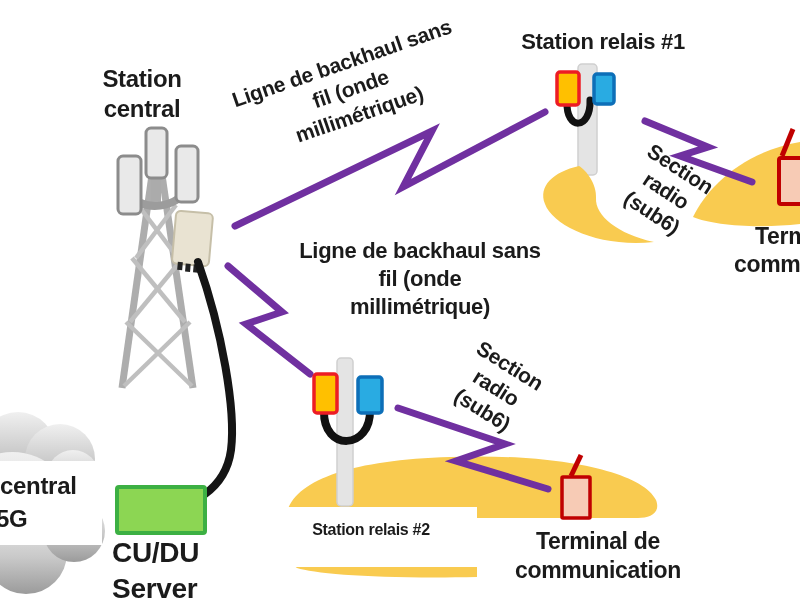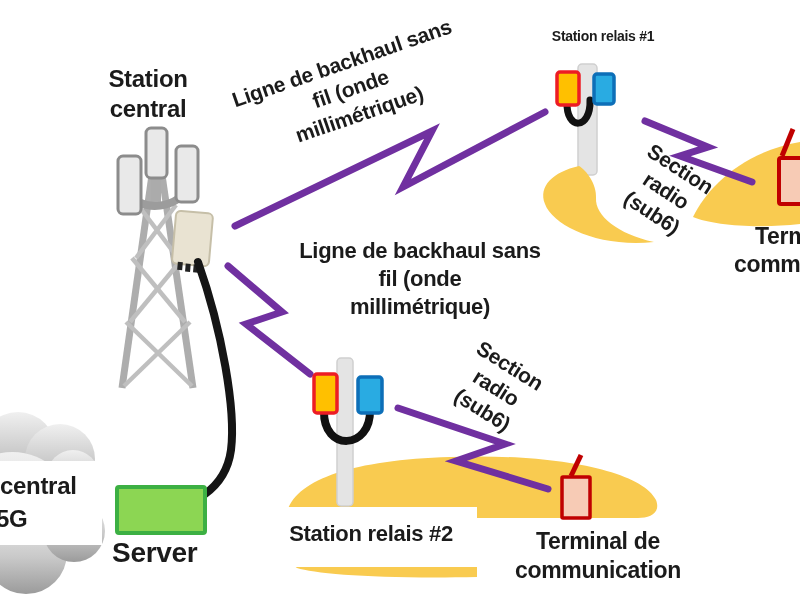--- a/index.html
+++ b/index.html
@@ -99,61 +99,62 @@
     <rect x="779" y="158" width="30" height="46" rx="2" fill="#F7CBB5" stroke="#C00000" stroke-width="4"></rect>
   </g>
   <g>
     <line x1="581" y1="455" x2="571" y2="476" stroke="#C00000" stroke-width="5"></line>
     <rect x="562" y="477" width="28" height="41" rx="1" fill="#F7CBB5" stroke="#C00000" stroke-width="3.5"></rect>
   </g>
 </svg>
 
 <div class="whitebox" style="left:266px;top:507px;width:211px;height:60px;"></div>
 
-<div class="t ctr" style="left:68px;top:64px;width:160px;font-size:24px;line-height:30px;">
+<div class="t ctr" style="left:62px;top:64px;width:160px;font-size:24px;line-height:30px;">
   <div>Station</div>
   <div>central</div>
 </div>
 
 <div class="t ctr" style="left:228px;top:48px;width:245px;font-size:21px;line-height:27px;transform:rotate(-19deg);">
   <div>Ligne de backhaul sans</div>
   <div>fil (onde</div>
   <div>millimétrique)</div>
 </div>
 
-<div class="t ctr" style="left:505px;top:28px;width:196px;font-size:14px;">Station relais #1</div>
+<div class="t ctr" style="left:505px;top:28px;width:196px;font-size:22px;">Station relais #1</div>
 
 <div class="t ctr" style="left:610px;top:152px;width:112px;font-size:21px;line-height:26px;transform:rotate(33deg);">
   <div>Section</div>
   <div>radio</div>
   <div>(sub6)</div>
 </div>
 
 <div class="t ctr" style="left:288px;top:237px;width:264px;font-size:22px;line-height:28px;">
   <div>Ligne de backhaul sans</div>
   <div>fil (onde</div>
   <div>millimétrique)</div>
 </div>
 
 <div class="t ctr" style="left:437px;top:349px;width:118px;font-size:21px;line-height:26px;transform:rotate(32deg);">
   <div>Section</div>
   <div>radio</div>
   <div>(sub6)</div>
 </div>
 
-<div class="t ctr" style="left:278px;top:520px;width:186px;font-size:22px;">Station relais #2</div>
+<div class="t ctr" style="left:278px;top:520px;width:186px;font-size:16px;">Station relais #2</div>
 
 <div class="t ctr" style="left:502px;top:527px;width:192px;font-size:23px;line-height:29px;">
   <div>Terminal de</div>
   <div>communication</div>
 </div>
 
 <div class="t ctr" style="left:725px;top:222px;width:184px;font-size:23px;line-height:28px;">
   <div>Terminal de</div>
   <div>communication</div>
 </div>
 
 <div class="t" style="left:112px;top:535px;font-size:28px;line-height:36px;">
+  <div>CU/DU</div>
   <div>Server</div>
 </div>
 
 <div class="t" style="left:-90px;top:471px;font-size:24px;white-space:nowrap;">Réseau central</div>
 <div class="t" style="left:-4px;top:504px;font-size:24px;white-space:nowrap;">5G</div>
 
 </body></html>

